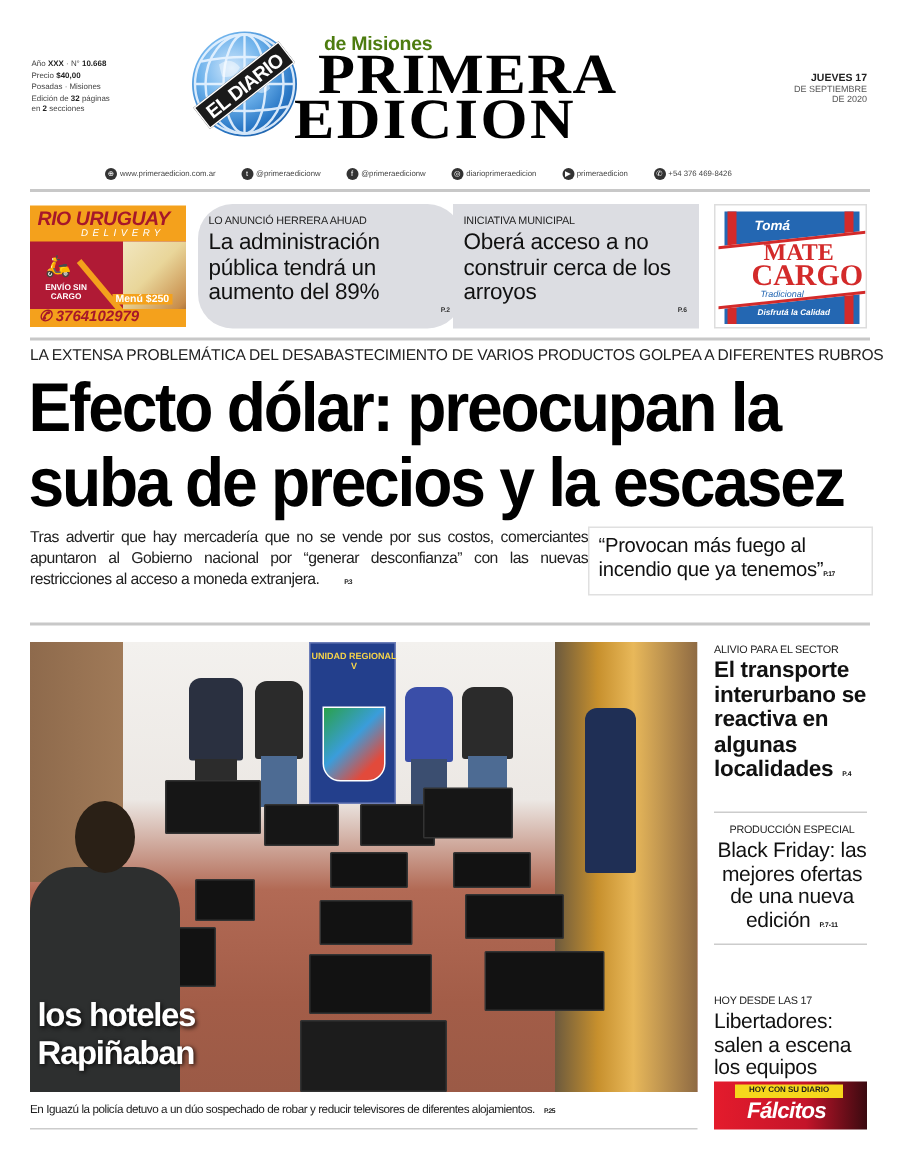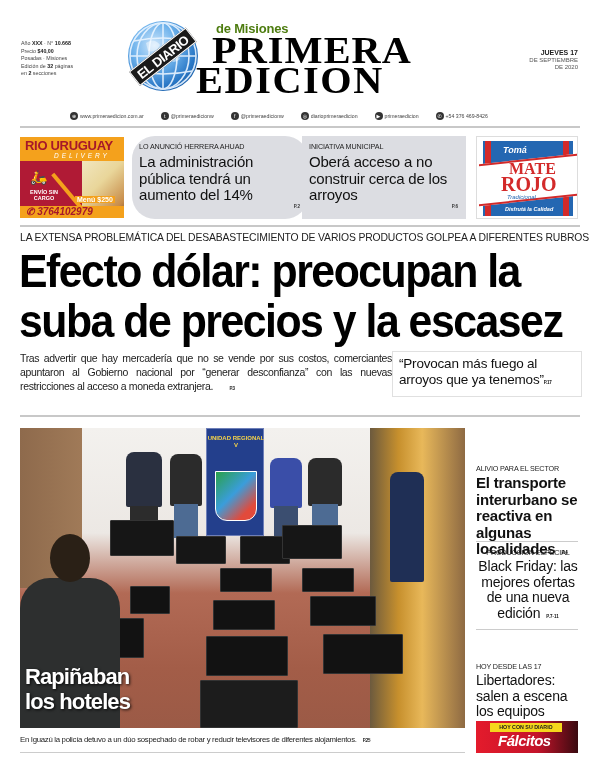--- a/index.html
+++ b/index.html
@@ -23,21 +23,21 @@
   .date-block { right: 22px; top: 48px; text-align: right; font-size: 6px; line-height: 7px; color: #555; }
   .date-block .day { font-weight: bold; color: #222; font-size: 7px; line-height: 9px; }
 
   .social-row { left: 70px; top: 110px; width: 520px; height: 12px; display: flex; gap: 0; align-items: center; font-size: 5.2px; color: #444; }
   .social-item { display: flex; align-items: center; gap: 2px; margin-right: 17px; white-space: nowrap; }
   .s-icon { width: 8px; height: 8px; border-radius: 50%; background: #333; color: #fff; font-size: 5px; line-height: 8px; text-align: center; display: inline-block; }
   .rule { height: 1.5px; background: #c8c8c8; }
 
   
   .ad-rio { left: 20px; top: 137px; width: 104px; height: 81px; overflow: hidden; background: #f4a11c; }
-  .ad-rio .title { position: absolute; left: 5px; top: 2px; width: 96px; font-weight: bold; color: #a6172a; font-size: 13px; line-height: 14px; letter-spacing: -0.3px; }
+  .ad-rio .title { position: absolute; left: 5px; top: 2px; width: 96px; font-style: italic; font-weight: bold; color: #a6172a; font-size: 13px; line-height: 14px; letter-spacing: -0.3px; }
   .ad-rio .deliv { position: absolute; left: 34px; top: 15px; font-style: italic; color: #fff; font-size: 6.5px; letter-spacing: 3px; }
   .ad-rio .red { position: absolute; left: 0; top: 24px; width: 104px; height: 45px; background: #b01a35; }
   .ad-rio .food { position: absolute; left: 62px; top: 24px; width: 44px; height: 57px; background: linear-gradient(135deg, #f1e6bf 0%, #e9d69a 40%, #c88d4b 80%, #7a4a22 100%); }
   .ad-rio .stripe { position: absolute; left: 50px; top: 30px; width: 4px; height: 60px; background: #f4a11c; transform: rotate(-40deg); }
   .ad-rio .envio { position: absolute; left: 4px; top: 52px; width: 40px; color: #fff; font-size: 5.5px; line-height: 6px; font-weight: bold; text-align: center; }
   .ad-rio .moto { position: absolute; left: 10px; top: 32px; color: #fff; font-size: 14px; }
   .ad-rio .menu { position: absolute; left: 55px; top: 59px; color: #fff; background: #f4a11c; font-size: 7px; font-weight: bold; padding: 0 2px; }
   .ad-rio .menu b { color: #fff; }
   .ad-rio .phone { position: absolute; left: 0; top: 69px; width: 104px; height: 12px; background: #f4a11c; color: #a6172a; font-weight: bold; font-style: italic; font-size: 10px; line-height: 12px; padding-left: 6px; }
 
@@ -167,53 +167,53 @@
   <div class="title">RIO URUGUAY</div>
   <div class="deliv">DELIVERY</div>
   <div class="moto">🛵</div>
   <div class="envio">ENVÍO SIN CARGO</div>
   <div class="menu"><span>Menú</span> <b>$250</b></div>
   <div class="phone">✆ 3764102979</div>
 </div>
 
 <div class="abs teaser" style="left:132px; width:176px;border-radius:23px;">
   <div class="kicker">LO ANUNCIÓ HERRERA AHUAD</div>
-  <div class="hed">La administración pública tendrá un aumento del 14%</div>
+  <div class="hed">La administración pública tendrá un aumento del 89%</div>
   <div class="pg">P.2</div>
 </div>
 <div class="abs teaser" style="left:302px; width:164px;">
   <div class="kicker">INICIATIVA MUNICIPAL</div>
   <div class="hed">Oberá acceso a no construir cerca de los arroyos</div>
   <div class="pg">P.6</div>
 </div>
 
 <div class="abs ad-mate">
   <div class="blue"></div>
   <div class="redbar1"></div>
   <div class="redbar2"></div>
   <div class="ribbon"></div>
   <div class="toma">Tomá</div>
   <div class="mate">MATE</div>
-  <div class="rojo">ROJO</div>
+  <div class="rojo">CARGO</div>
   <div class="trad">Tradicional</div>
   <div class="disf">Disfrutá la Calidad</div>
 </div>
 <div class="abs rule" style="left:20px; top:225px; width:560px;"></div>
 
 <div class="abs main-kicker">LA EXTENSA PROBLEMÁTICA DEL DESABASTECIMIENTO DE VARIOS PRODUCTOS GOLPEA A DIFERENTES RUBROS</div>
 <div class="abs main-hed">
   <div>Efecto dólar: preocupan la</div>
   <div>suba de precios y la escasez</div>
 </div>
 <div class="abs main-deck">
   <span>Tras advertir que hay mercadería que no se vende por sus costos, comerciantes apuntaron al Gobierno nacional por “generar desconfianza” con las nuevas restricciones al acceso a moneda extranjera.</span>
   <span class="pg">P.3</span>
 </div>
 <div class="abs quote-box">
-  <span>“Provocan más fuego al arroyos que ya tenemos”</span><span class="pg">P.17</span>
+  <span>“Provocan más fuego al incendio que ya tenemos”</span><span class="pg">P.17</span>
 </div>
 <div class="abs rule" style="left:20px; top:415px; width:560px;"></div>
 
 <div class="abs photo">
   <div class="wall-left"></div>
   <div class="door-right"></div>
   <div class="banner">
     <div class="t">UNIDAD REGIONAL V</div>
     <div class="crest"></div>
   </div>
@@ -238,30 +238,30 @@
   <div class="tv flat" style="left:193px; top:172px; width:62px; height:30px;"></div>
   <div class="tv flat" style="left:290px; top:168px; width:66px; height:30px;"></div>
   <div class="tv flat" style="left:88px; top:190px; width:36px; height:40px;"></div>
   <div class="tv flat" style="left:186px; top:208px; width:82px; height:40px;"></div>
   <div class="tv flat" style="left:303px; top:206px; width:80px; height:40px;"></div>
   <div class="tv flat" style="left:180px; top:252px; width:98px; height:48px; background:#1c1c1c;"></div>
   <div class="investigator">
       <div class="head"></div>
     </div>
   <div class="photo-hed">
+    <div>los hoteles</div>
     <div>Rapiñaban</div>
-    <div>los hoteles</div>
   </div>
 </div>
 <div class="abs photo-caption">
   <span>En Iguazú la policía detuvo a un dúo sospechado de robar y reducir televisores de diferentes alojamientos.</span><span class="pg">P.25</span>
 </div>
 <div class="abs caption-rule"></div>
 
-<div class="abs side" style="top:428px;margin-top:36px;">
+<div class="abs side" style="top:428px;">
   <div class="kicker">ALIVIO PARA EL SECTOR</div>
   <div class="hed bold"><span>El transporte interurbano se reactiva en algunas localidades</span><span class="pg">P.4</span></div>
 </div>
 <div class="abs side-rule" style="top:541px;"></div>
 <div class="abs side" style="top:548px;text-align:center;">
   <div class="kicker">PRODUCCIÓN ESPECIAL</div>
   <div class="hed"><span>Black Friday: las mejores ofertas de una nueva edición</span><span class="pg">P.7-11</span></div>
 </div>
 <div class="abs side-rule" style="top:629px;"></div>
 <div class="abs side" style="top:662px;">

